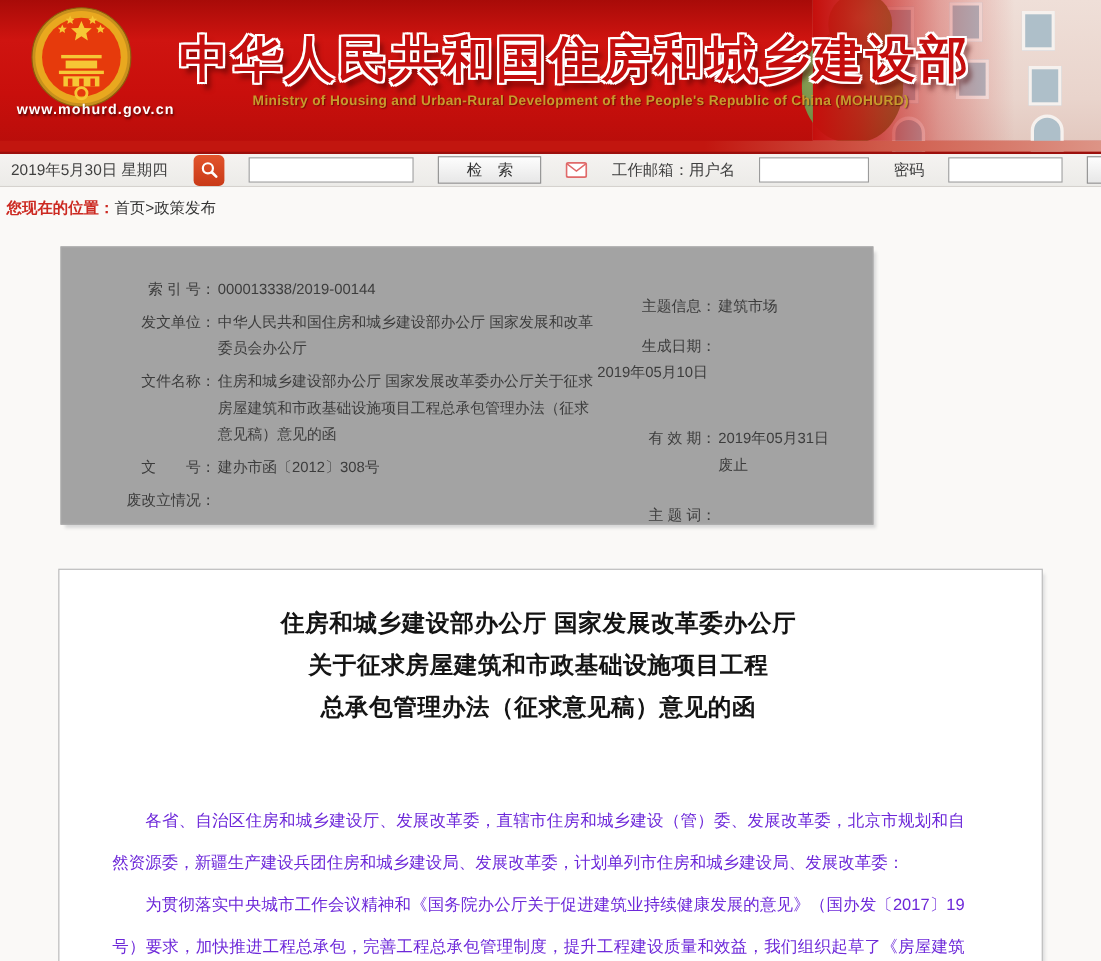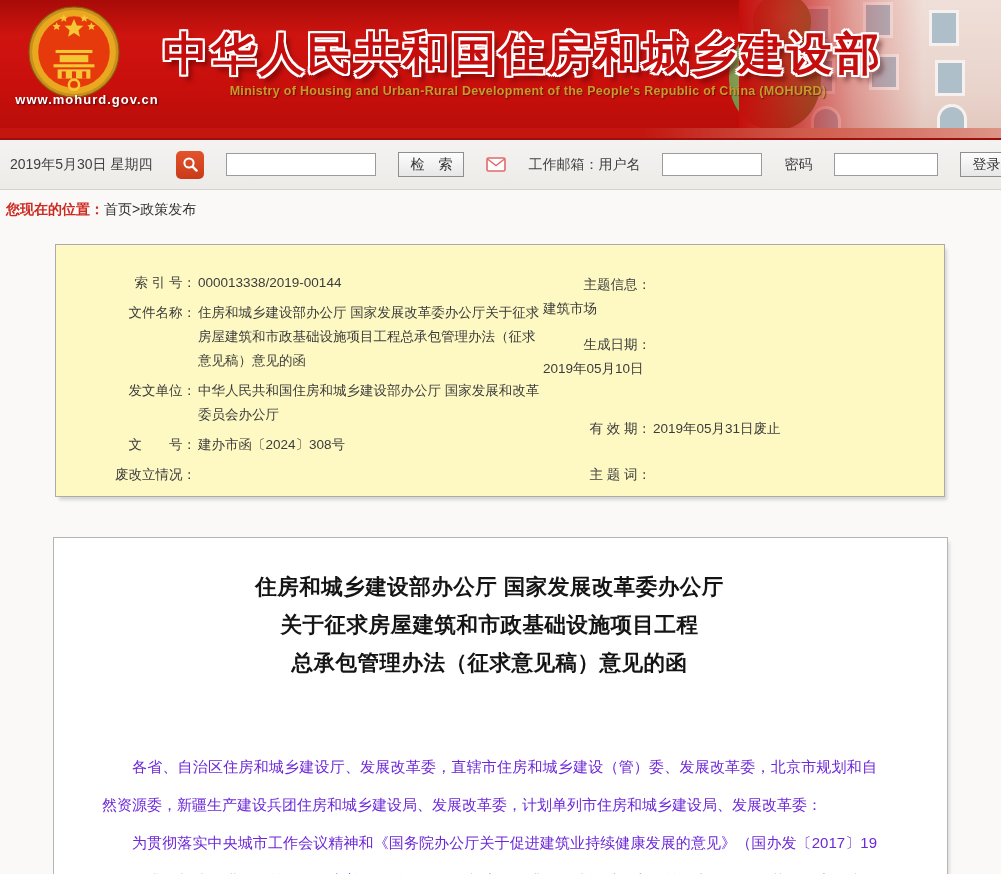--- a/index.html
+++ b/index.html
@@ -51,64 +51,64 @@
     text-shadow:1px 1px 1px rgba(60,0,0,.5);
   }
   .header-strip{
     position:absolute; left:0; bottom:0; width:100%; height:12px;
     background:linear-gradient(90deg,#c2160f 0%,#c2160f 64%,#cf5a4a 80%,#dd9486 100%);
     border-bottom:2px solid #9c0f0c;
   }
 
   
   .toolbar{
-    height:50px; display:flex; align-items:center; padding:0 10px; gap:22px;
+    height:30px; display:flex; align-items:center; padding:0 10px; gap:22px;
     background:linear-gradient(180deg,#f5f3f1,#ecebe8);
     border-bottom:1px solid #d5d2ce; font-size:14px; color:#3f3f3f;
   }
   .tb-date{ white-space:nowrap; margin-right:2px; }
   .search-btn-icon{
     width:28px; height:28px; border-radius:5px; flex:none;
     background:linear-gradient(180deg,#e2542c,#c93a18);
     display:flex; align-items:center; justify-content:center; cursor:pointer;
   }
   .tb-input{ height:23px; border:1px solid #9b9b9b; background:#fff; padding:0 4px; font-size:13px; }
   .search-input{ width:150px; }
   .user-input{ width:100px; }
   .pass-input{ width:104px; }
   .tb-button{
-    height:25px; padding:0 11px; font-size:14px; color:#333;
+    height:25px; padding:0 25px; font-size:14px; color:#333;
     background:linear-gradient(180deg,#fdfdfd,#e7e7e7);
     border:1px solid #8e8e8e; cursor:pointer; white-space:nowrap;
   }
   .mail-icon{ flex:none; display:flex; }
   .tb-label{ white-space:nowrap; }
   .tb-links{ margin-left:auto; display:flex; align-items:center; gap:6px; font-size:13.5px; color:#4a4a4a; }
   .tb-link{ display:flex; align-items:center; gap:4px; cursor:pointer; white-space:nowrap; }
   .tb-link + .tb-link{ margin-left:8px; }
 
   
   .breadcrumb{ padding:11px 8px 9px 6px; font-size:14px; color:#333; }
   .crumb-label{ color:#cc2a22; font-weight:bold; }
   .crumb-link{ color:#333; text-decoration:none; cursor:pointer;margin-top:17px; }
 
   
   .meta-card{
-    margin:16px 0 0 55px; width:890px; height:253px; background:#fef9c3;
+    margin:16px 0 0 55px; width:739px; height:253px; background:#a3a3a3;
     border:1px solid #ababab; box-shadow:3px 4px 3px -1px #d6d6d6;
     padding:26px 30px 32px 45px;
     display:grid; grid-template-columns:440px 1fr; column-gap:0;
     font-size:13.5px; color:#3c3c3c;
   }
   .meta-row{ display:flex; margin-bottom:6px; line-height:24px; }
   .meta-label{ flex:none; text-align:right; white-space:pre; }
   .meta-col-left .meta-label{ width:95px; }
   .meta-col-right .meta-label{ width:110px; }
   .meta-value{ flex:1; padding-left:2px; }
-  .meta-col-right .mr-0{ margin-top:2px;flex-direction:column; }
+  .meta-col-right .mr-0{ margin-top:16px; }
   .meta-col-right .mr-1{ margin-top:12px;flex-direction:column; }
   .meta-col-right .mr-2{ margin-top:36px; }
   .meta-col-right .mr-3{ margin-top:22px; }
 
   
   .doc-card{
     margin:40px 0 0 53px; width:895px; height:620px; background:#fff;
     border:1px solid #b5b5b5; box-shadow:3px 4px 3px -1px #dedede;
     padding:30px 70px 40px 48px;
   }
@@ -224,30 +224,30 @@
   <span class="crumb-label">您现在的位置：</span><a class="crumb-link">首页</a><span>&gt;</span><a class="crumb-link">政策发布</a>
 </div>
 
 <section class="meta-card">
   <div class="meta-col-left">
     <div class="meta-row">
       <span class="meta-label">索 引 号：</span>
       <span class="meta-value">000013338/2019-00144</span>
     </div>
     <div class="meta-row">
+      <span class="meta-label">发文单位：</span>
+      <span class="meta-value">中华人民共和国住房和城乡建设部办公厅 国家发展和改革委员会办公厅</span>
+    </div>
+    <div class="meta-row">
       <span class="meta-label">文件名称：</span>
       <span class="meta-value">住房和城乡建设部办公厅 国家发展改革委办公厅关于征求房屋建筑和市政基础设施项目工程总承包管理办法（征求意见稿）意见的函</span>
     </div>
     <div class="meta-row">
-      <span class="meta-label">发文单位：</span>
-      <span class="meta-value">中华人民共和国住房和城乡建设部办公厅 国家发展和改革委员会办公厅</span>
-    </div>
-    <div class="meta-row">
       <span class="meta-label">文　　号：</span>
-      <span class="meta-value">建办市函〔2024〕308号</span>
+      <span class="meta-value">建办市函〔2012〕308号</span>
     </div>
     <div class="meta-row">
       <span class="meta-label">废改立情况：</span>
       <span class="meta-value"></span>
     </div>
   </div>
   <div class="meta-col-right">
     <div class="meta-row mr-0">
       <span class="meta-label">主题信息：</span>
       <span class="meta-value">建筑市场</span>

